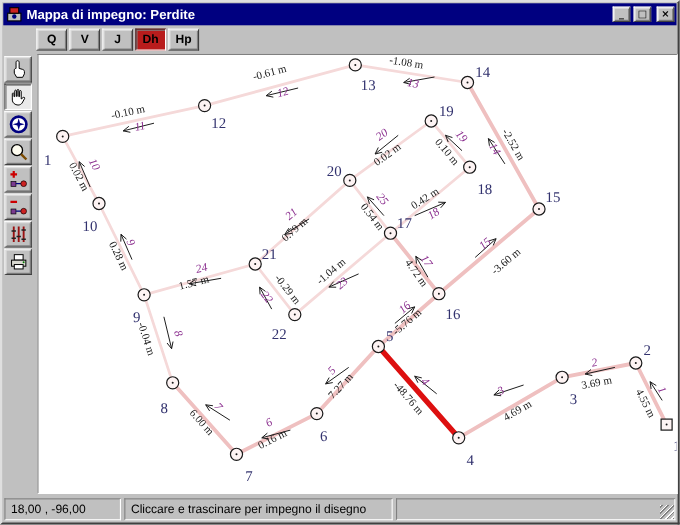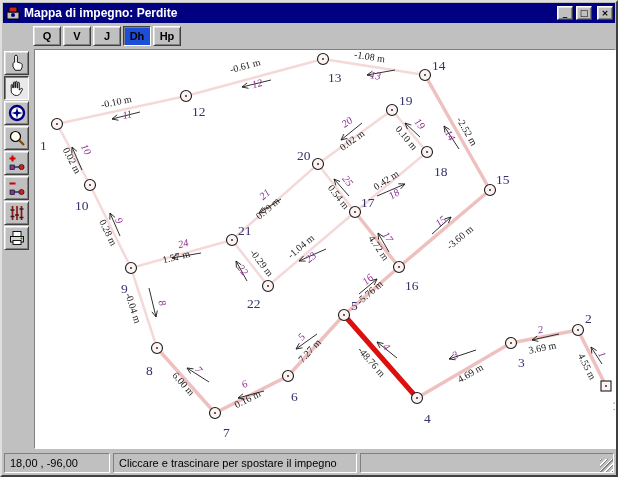--- a/index.html
+++ b/index.html
@@ -14,21 +14,21 @@
   .winbtn{width:16px;height:14px;padding:0;font-size:9px;line-height:11px;font-weight:bold;
     font-family:"DejaVu Sans",sans-serif;color:#000;background:#c0c0c0;
     border:1px solid;border-color:#fff #404040 #404040 #fff;
     box-shadow:inset 1px 1px 0 #dfdfdf, inset -1px -1px 0 #808080;cursor:default;}
   .winbtn.close{margin-left:2px;}
   .toolbar{height:26px;flex:0 0 auto;display:flex;align-items:center;padding-left:31px;gap:2px;}
   .tbtn{width:28px;height:20px;padding:0;background:#c0c0c0;font-size:11px;font-weight:bold;
     font-family:"Liberation Sans",sans-serif;
     border:1px solid;border-color:#fff #404040 #404040 #fff;
     box-shadow:inset 1px 1px 0 #dfdfdf, inset -1px -1px 0 #808080;cursor:default;}
-  .tbtn.pressed{background:#1d4ed8;border-color:#404040 #fff #fff #404040;
+  .tbtn.pressed{background:#b91c1c;border-color:#404040 #fff #fff #404040;
     box-shadow:inset 1px 1px 0 #808080;}
   .main{flex:1;display:flex;min-height:0;}
   .toolcol{width:29px;flex:0 0 auto;display:flex;flex-direction:column;gap:1px;padding:2px 1px 0 2px;}
   .sbtn{width:25px;height:24px;padding:0;background:#c0c0c0;
     border:1px solid;border-color:#fff #404040 #404040 #fff;
     box-shadow:inset 1px 1px 0 #dfdfdf, inset -1px -1px 0 #808080;cursor:default;}
   .sbtn.pressed{background:#e9e9e9;border-color:#404040 #fff #fff #404040;
     box-shadow:inset 1px 1px 0 #808080;}
   .sbtn .icn{display:block;width:18px;height:18px;margin:0 auto;}
   .sbtn svg{width:18px;height:18px;display:block;}
@@ -392,18 +392,18 @@
           <text x="203" y="185" font-size="13.5" fill="#32326e" font-family="&quot;Liberation Serif&quot;, serif">21</text>
           <circle cx="233" cy="236" r="5.5" fill="#fdf3f3" stroke="#1a1a1a" stroke-width="1.1"></circle>
           <circle cx="233" cy="236" r="0.9" fill="#1a1a1a"></circle>
           <text x="212" y="258" font-size="13.5" fill="#32326e" font-family="&quot;Liberation Serif&quot;, serif">22</text>
         </svg>
     </div>
   </div>
 
   <div class="statusbar">
     <div class="panel coords">18,00 , -96,00</div>
-    <div class="panel hint">Cliccare e trascinare per spostare il impegno</div>
+    <div class="panel hint">Cliccare e trascinare per impegno il disegno</div>
     <div class="panel spare">
       <span class="grip"></span>
     </div>
   </div>
 </div>
 
 </body></html>

